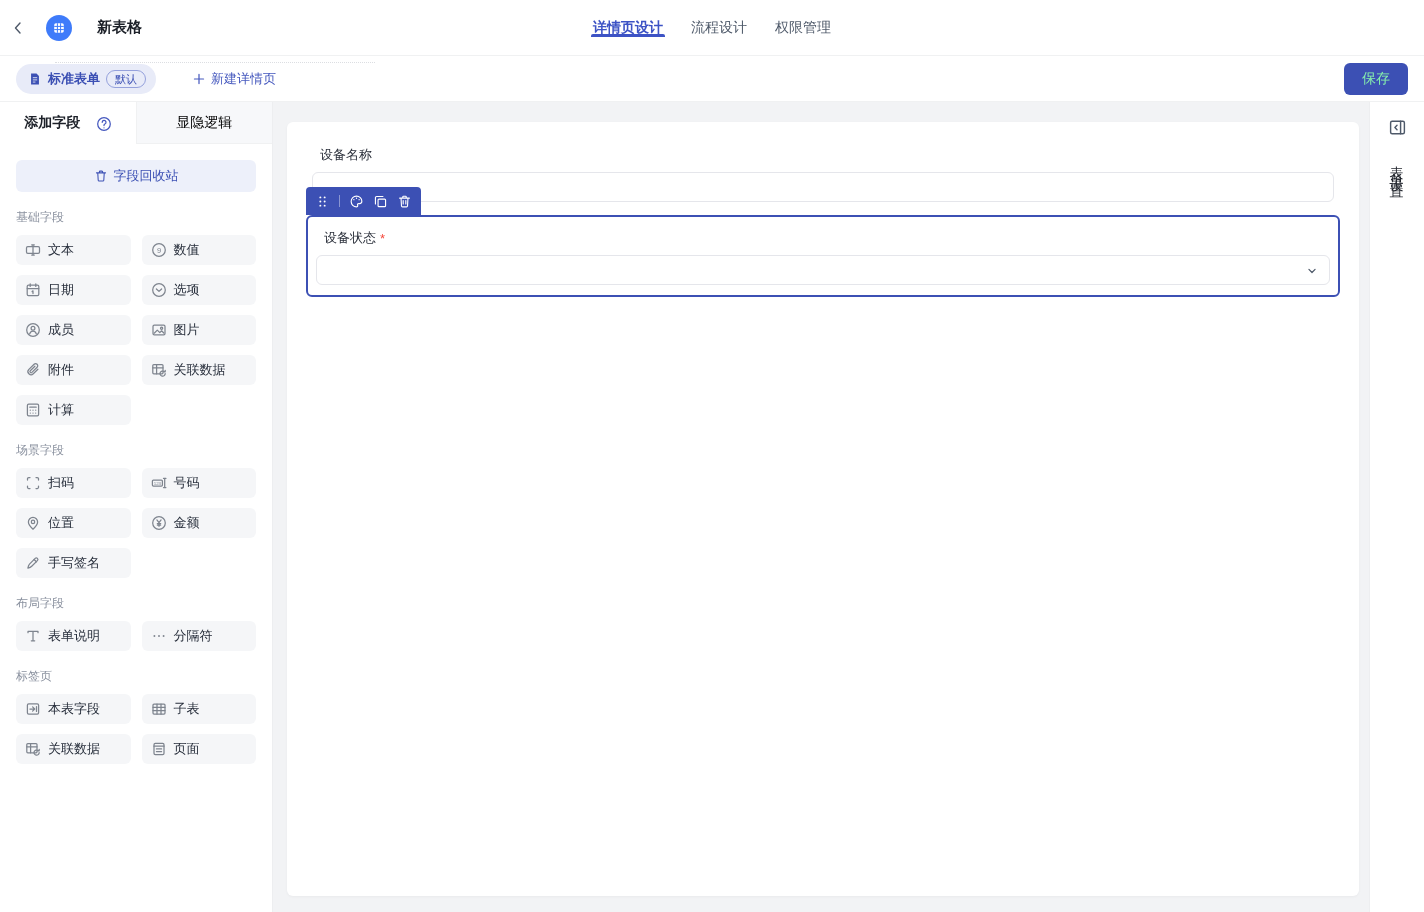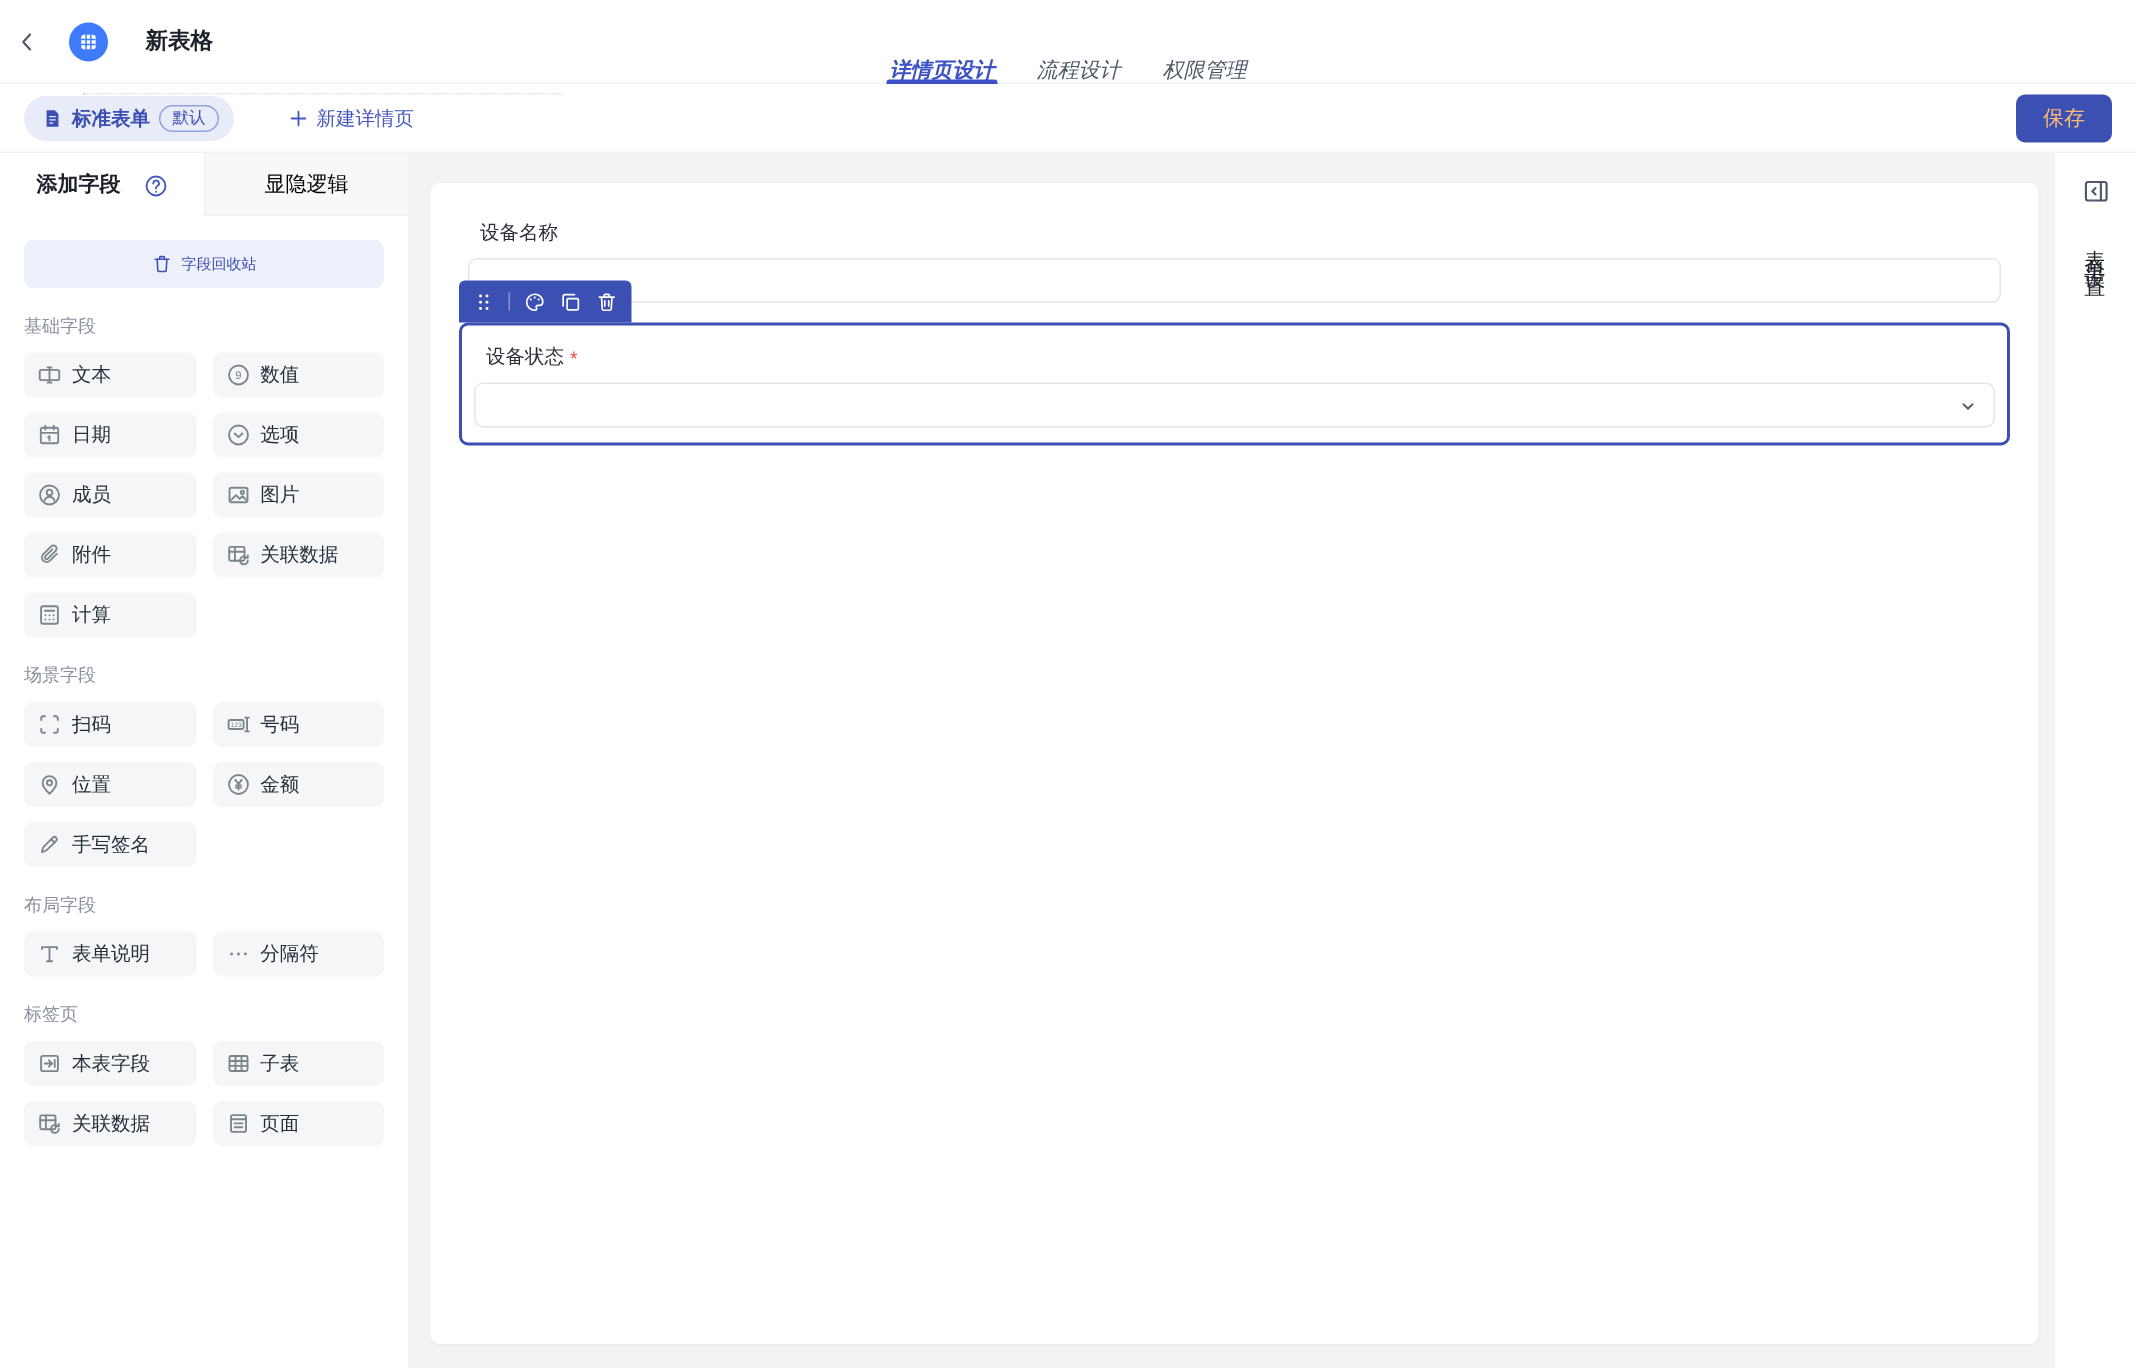--- a/index.html
+++ b/index.html
@@ -21,21 +21,21 @@
     width:26px; height:26px; border-radius:50%; background:#3E7BFA;
     margin-left:6px; display:flex; align-items:center; justify-content:center;
   }
   .app-title { margin-left:13px; font-size:15px; font-weight:700; color:#1D2129; }
   .title-underline {
     position:absolute; left:55px; top:47px; width:320px; height:0;
     border-top:1px dotted #DCDEE2;
   }
   .header-tabs {
     position:absolute; left:50%; top:0; transform:translateX(-50%);
-    height:56px; display:flex; gap:24px; align-items:flex-end;font-style:italic;
+    height:56px; display:flex; gap:24px; align-items:center;
   }
   .htab {
     position:relative; display:flex; align-items:center; font-size:14px;
     color:#4E5969; cursor:pointer; padding:0 2px;
   }
   .htab.active { color:#3D53C5; font-weight:700; }
   .tab-underline { position:absolute; left:0; right:0; bottom:0; height:3px; background:#3D53C5; border-radius:2px 2px 0 0; }
 
   
   .sub-toolbar {
@@ -50,21 +50,21 @@
   }
   .pill-badge {
     border:1px solid #95A1DC; color:#3C50B4; font-weight:400; font-size:11px;
     border-radius:10px; padding:1px 8px; line-height:14px;
   }
   .new-detail {
     display:inline-flex; align-items:center; gap:5px; margin-left:36px;
     color:#4558BE; font-size:13px; cursor:pointer;
   }
   .save-btn {
-    height:32px; padding:0 18px; background:#3C50B4; color:#fdba74; border:none;
+    height:32px; padding:0 18px; background:#3C50B4; color:#86efac; border:none;
     border-radius:6px; font-size:14px; cursor:pointer; font-family:inherit;
   }
 
   
   .body-wrap { display:flex; height:810px; }
 
   
   .sidebar { width:273px; background:#fff; border-right:1px solid #EDEEF0; display:flex; flex-direction:column; }
   .sidebar-tabs { display:flex; height:42px; flex:none; }
   .stab {
@@ -72,21 +72,21 @@
     font-size:14px; cursor:pointer; background:#fff; color:#1D2129; font-weight:700;
   }
   .stab.inactive {
     background:#F7F8FA; color:#000000; font-weight:400;
     border-bottom:1px solid #F0F1F2; border-left:1px solid #F0F1F2;
   }
   .stab .help { width:15px; height:15px; color:#4558BE; }
   .sidebar-content { padding:16px 16px 0; overflow:hidden; }
   .recycle-btn {
     width:100%; height:32px; background:#EDF0FA; color:#3C50B4; border:none;
-    border-radius:6px; font-size:10px; display:flex; align-items:center;
+    border-radius:6px; font-size:13px; display:flex; align-items:center;
     justify-content:center; gap:6px; cursor:pointer; font-family:inherit;
   }
   .group-title { font-size:12px; color:#8A919F; margin:17px 0 9px; }
   .field-grid { display:grid; grid-template-columns:1fr 1fr; gap:10px 11px; }
   .field-btn {
     height:30px; background:#F5F6F8; border-radius:6px; display:flex;
     align-items:center; padding:0 9px; gap:7px; font-size:13px; color:#272E3B;
     cursor:grab; white-space:nowrap;
   }
   .ficon { width:16px; height:16px; color:#7E848E; flex:none; }

